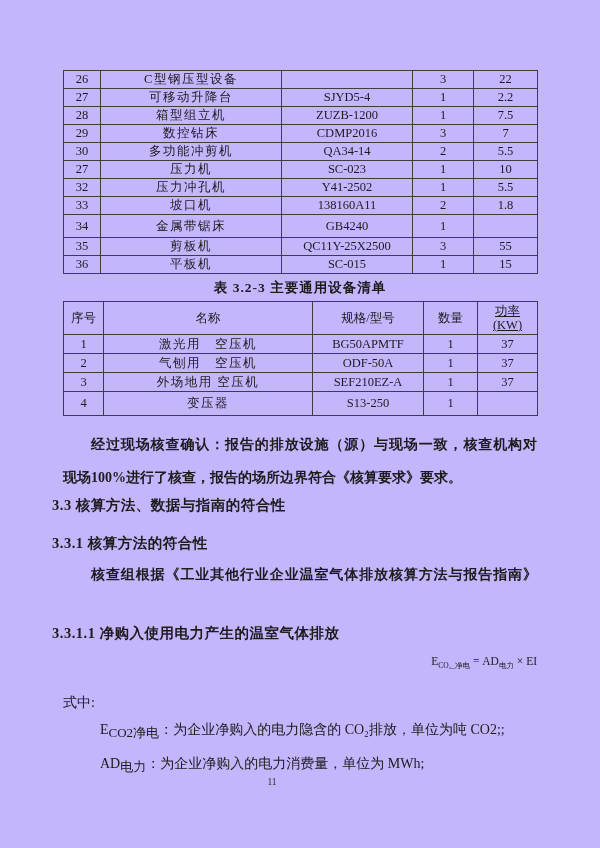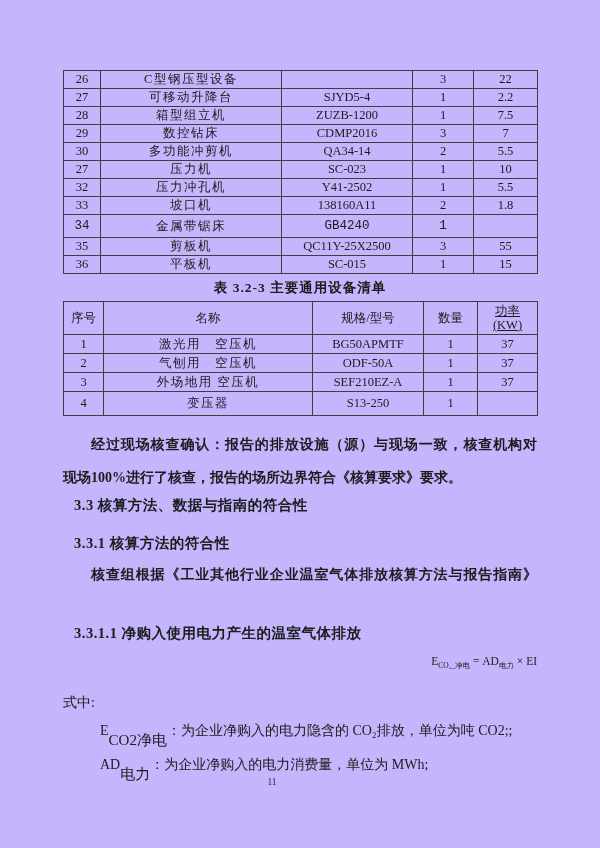--- a/index.html
+++ b/index.html
@@ -10,43 +10,43 @@
   }
   table { border-collapse:collapse; table-layout:fixed; }
   td, th {
     border:1px solid #3e3e3e; text-align:center; vertical-align:middle;
     padding:0 2px; font-size:12.5px; font-weight:normal;
     overflow:hidden; white-space:nowrap;
   }
   
   #table1 { position:absolute; left:63px; top:70px; width:474px; }
   #table1 tr { height:18px; }
-  #table1 tr:nth-child(9) { height:23px;font-family:Liberation Mono, monospace; }
+  #table1 tr:nth-child(9) { height:23px; }
   #table1 td:nth-child(2) { letter-spacing:1.5px; }
   
   .tbl-title {
     position:absolute; left:63px; top:279px; width:474px; text-align:center;
     font-weight:bold; font-size:13.5px; letter-spacing:1px;
   }
   #table2 { position:absolute; left:63px; top:301px; width:474px;padding-left:16px; }
   #table2 thead tr { height:33px; }
   #table2 tbody tr { height:19px; }
   #table2 tbody tr:nth-child(4) { height:24px; }
   #table2 td:nth-child(2) { letter-spacing:1.5px; }
   .hdr2line { line-height:14px;text-decoration:underline; }
   
   .para { position:absolute; left:63px; width:474px; font-size:14px; line-height:33px;font-weight:bold; }
   .pline { display:block; }
   .jline { text-align:justify; text-align-last:justify; }
   .indent { text-indent:28px; }
-  .heading { position:absolute; left:74px; width:474px; font-weight:bold; font-size:14.5px; letter-spacing:0.5px; }
+  .heading { position:absolute; left:52px; width:474px; font-weight:bold; font-size:14.5px; letter-spacing:0.5px; }
   .formula { position:absolute; left:63px; width:474px; text-align:right; font-size:11.5px; }
   .fsub { font-size:7.5px; position:relative; top:3px; letter-spacing:0; }
   .defline { position:absolute; left:100px; width:440px; font-size:14px; }
-  .dsub { font-size:15px; position:relative; top:10px; }
+  .dsub { font-size:13px; position:relative; top:3px; }
   .shizhong { position:absolute; left:63px; font-size:14px; }
   .pageno { position:absolute; left:0; top:777px; width:544px; text-align:center; font-size:9.5px; color:#2a2a2a; }
 </style>
 </head>
 <body>
 
 <div class="page">
 
   <table id="table1">
     <colgroup>

